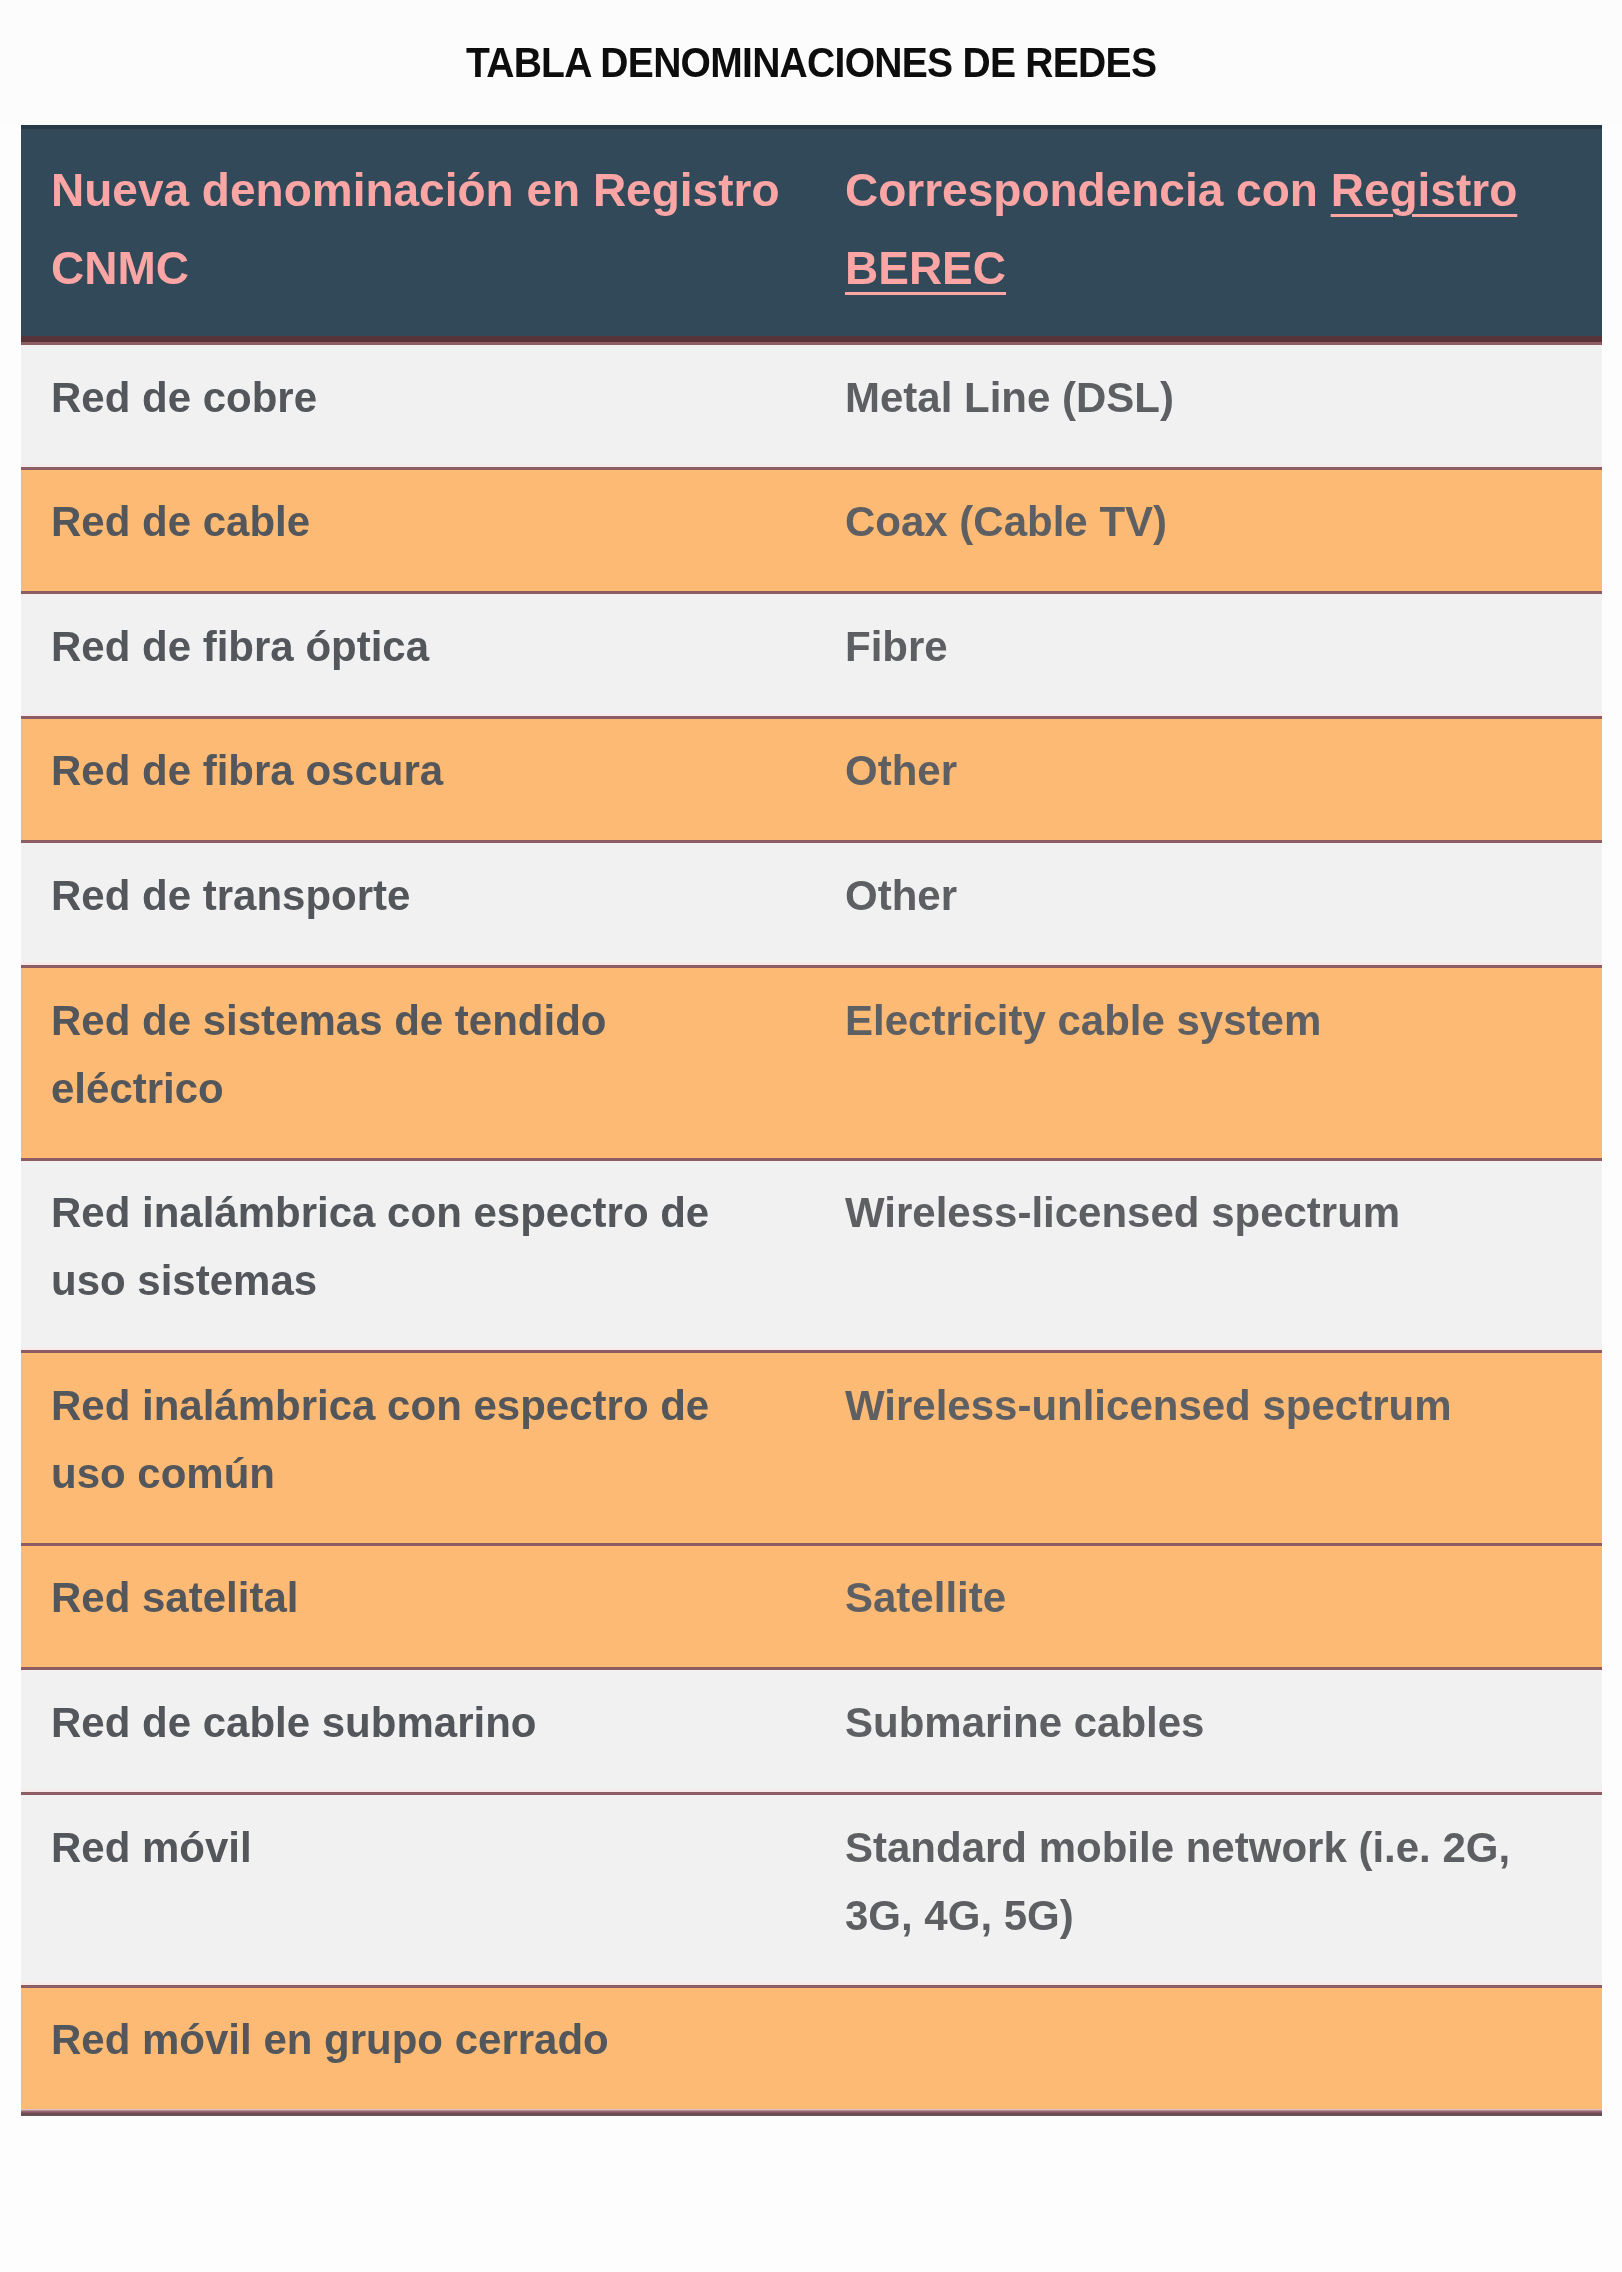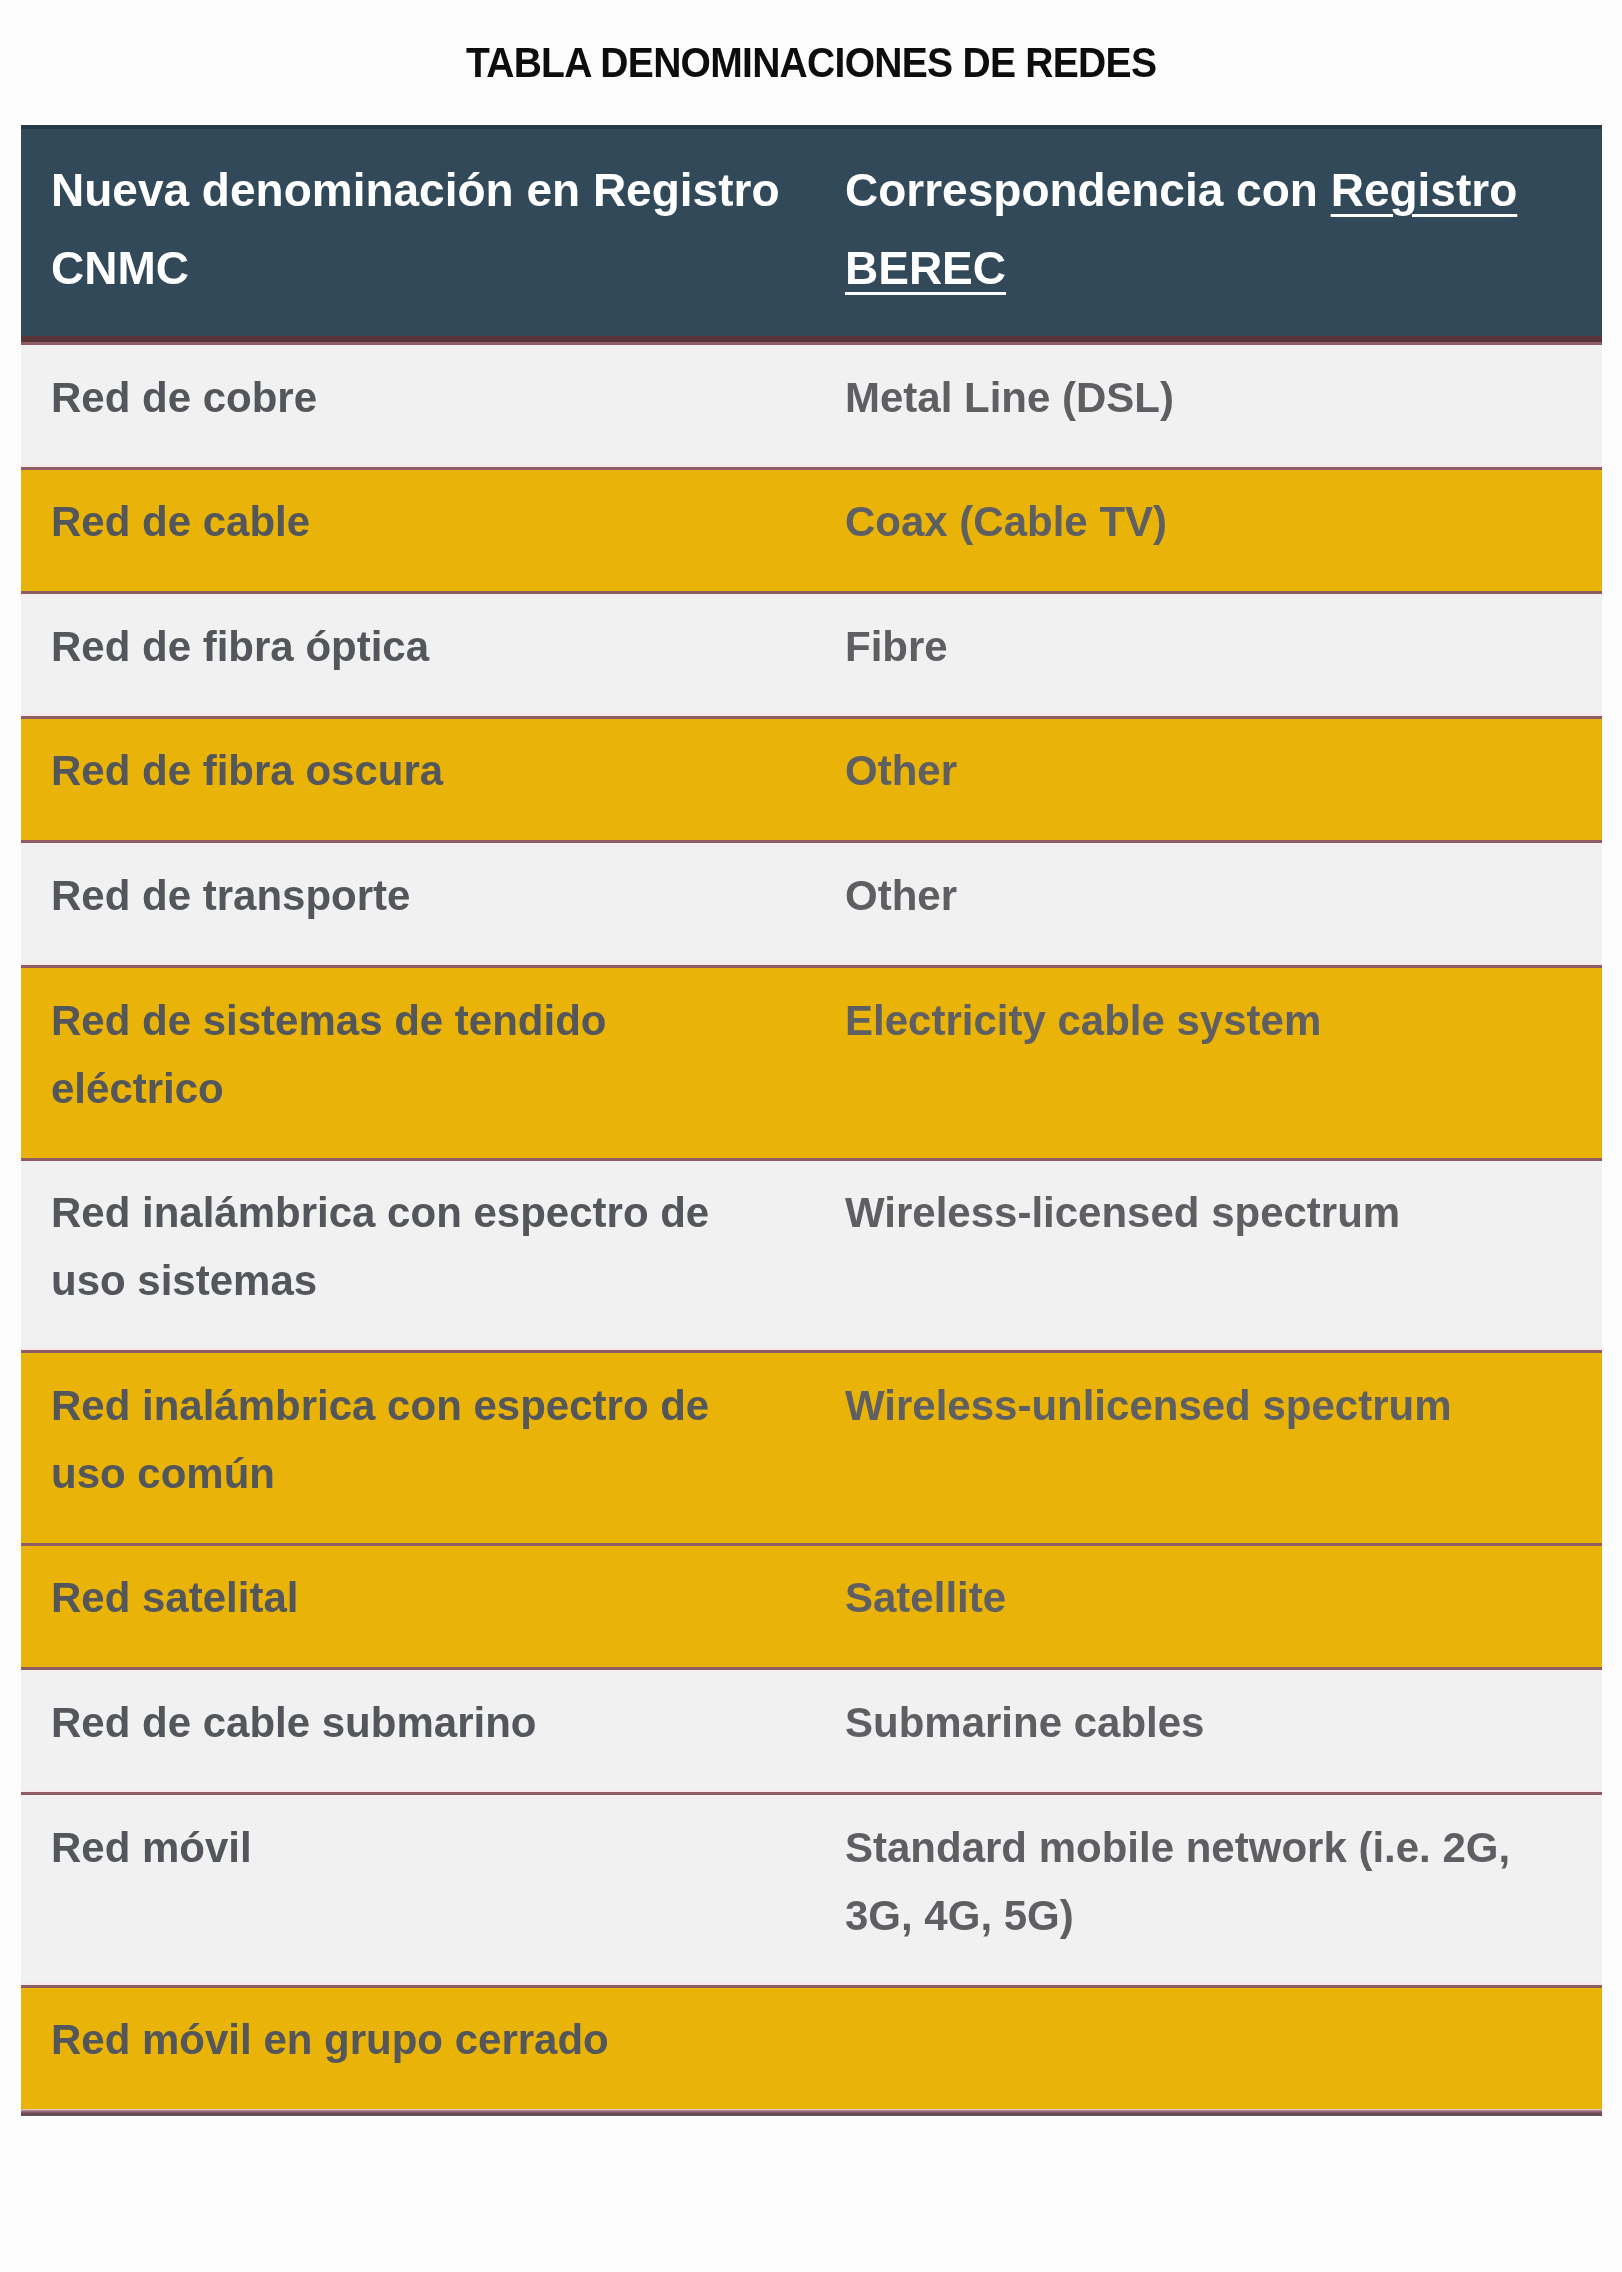--- a/index.html
+++ b/index.html
@@ -27,37 +27,37 @@
   }
 
   .thead {
     display: flex;
     background: #32495a;
     border-top: 4.2px solid #263a48;
     border-bottom: 6px solid #57333a;
     min-height: 205px;
   }
   .thead .cell {
-    color: #ffffff;
+    color: #fca5a5;
     font-size: 46px; font-weight: 700;
     line-height: 78px;
     padding: 22px 34px 29px 30px;
   }
   .thead .c1 { width: 794px; }
   .thead .c2 { flex: 1; padding-left: 30px; }
   .header-link { text-decoration: underline; text-underline-offset: 7.6px; text-decoration-thickness: 3.4px; }
 
   .row {
     display: flex;
     min-height: 124px;
     border-top: 3.4px solid #8e5c63;
   }
   .row:first-of-type { border-top: none; }
   .row.odd  { background: #f2f1f1; box-shadow: inset 0 -2.5px 0 #f6eaea; }
-  .row.even { background: #eab308; }
+  .row.even { background: #fdba74; }
 
   .cell { font-size: 42px; line-height: 68px; }
   .c1 {
     width: 794px;
     font-weight: 700; color: #53565a;
     padding: 18.6px 34px 35px 30px;
   }
   .c2 {
     flex: 1;
     font-weight: 700; color: #5d5f62;

